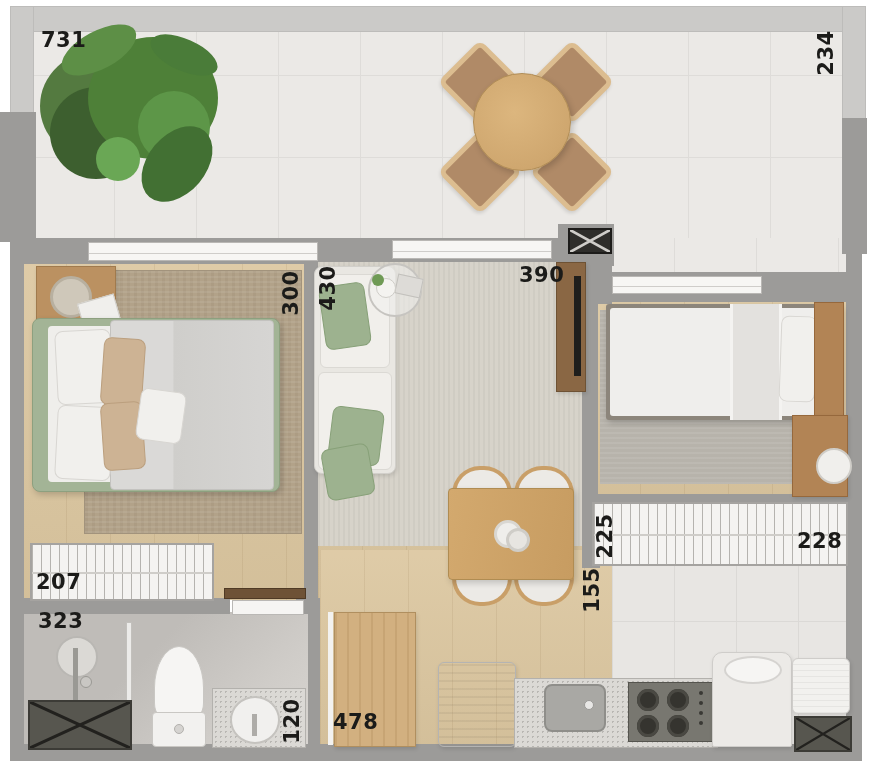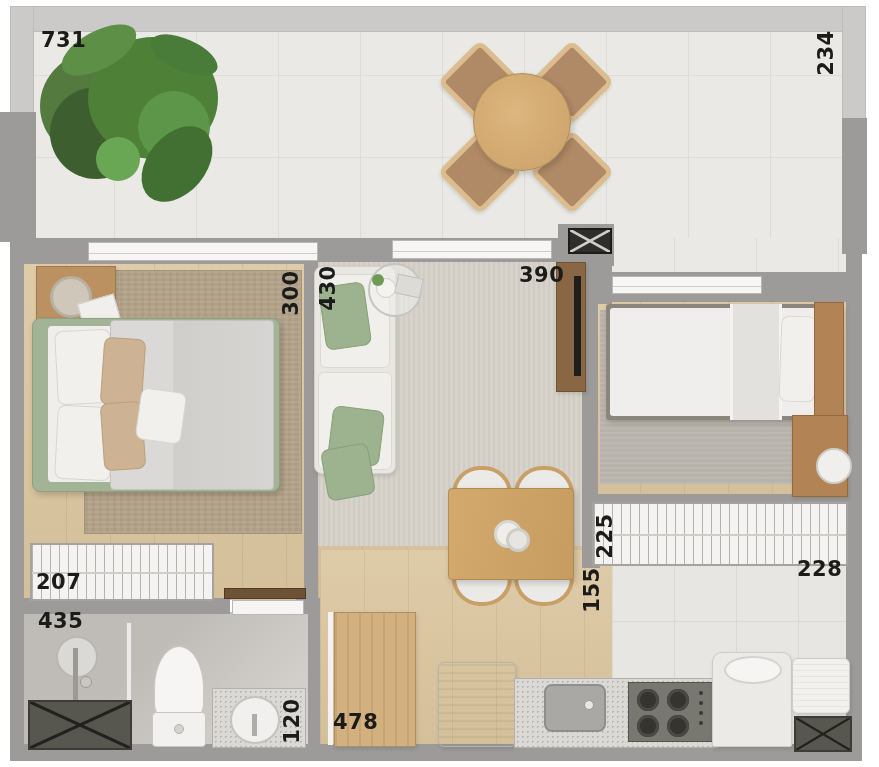--- a/index.html
+++ b/index.html
@@ -222,20 +222,20 @@
   <div class="abs granite" style="left:212px;top:688px;width:92px;height:58px;"></div>
   <div class="abs" style="left:230px;top:696px;width:46px;height:44px;border-radius:50%;background:#f1f0ee;border:2px solid #c5c3bf;"></div>
   <div class="abs" style="left:252px;top:714px;width:5px;height:22px;background:#aeaca8;"></div>
 
   <div class="dim" style="left:41px;top:30px;">731</div>
   <div class="dim v" style="left:796px;top:43px;">234</div>
   <div class="dim v" style="left:261px;top:283px;">300</div>
   <div class="dim v" style="left:298px;top:278px;">430</div>
   <div class="dim" style="left:519px;top:265px;">390</div>
   <div class="dim" style="left:36px;top:572px;">207</div>
-  <div class="dim" style="left:38px;top:611px;">435</div>
+  <div class="dim" style="left:38px;top:611px;">323</div>
   <div class="dim v" style="left:262px;top:711px;">120</div>
   <div class="dim v" style="left:575px;top:526px;">225</div>
-  <div class="dim" style="left:797px;top:559px;">228</div>
+  <div class="dim" style="left:797px;top:531px;">228</div>
   <div class="dim v" style="left:562px;top:580px;">155</div>
   <div class="dim" style="left:333px;top:712px;text-align:center;">478</div>
 
 </div>
 
 </body></html>

